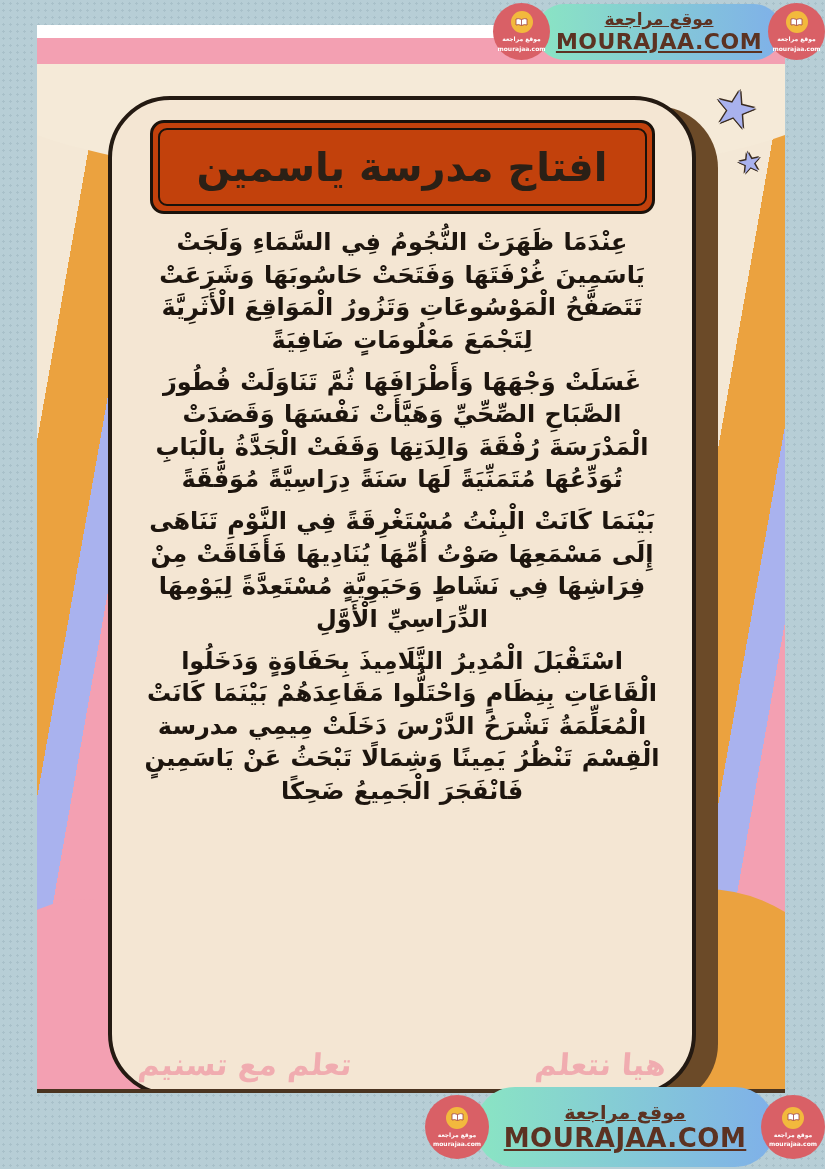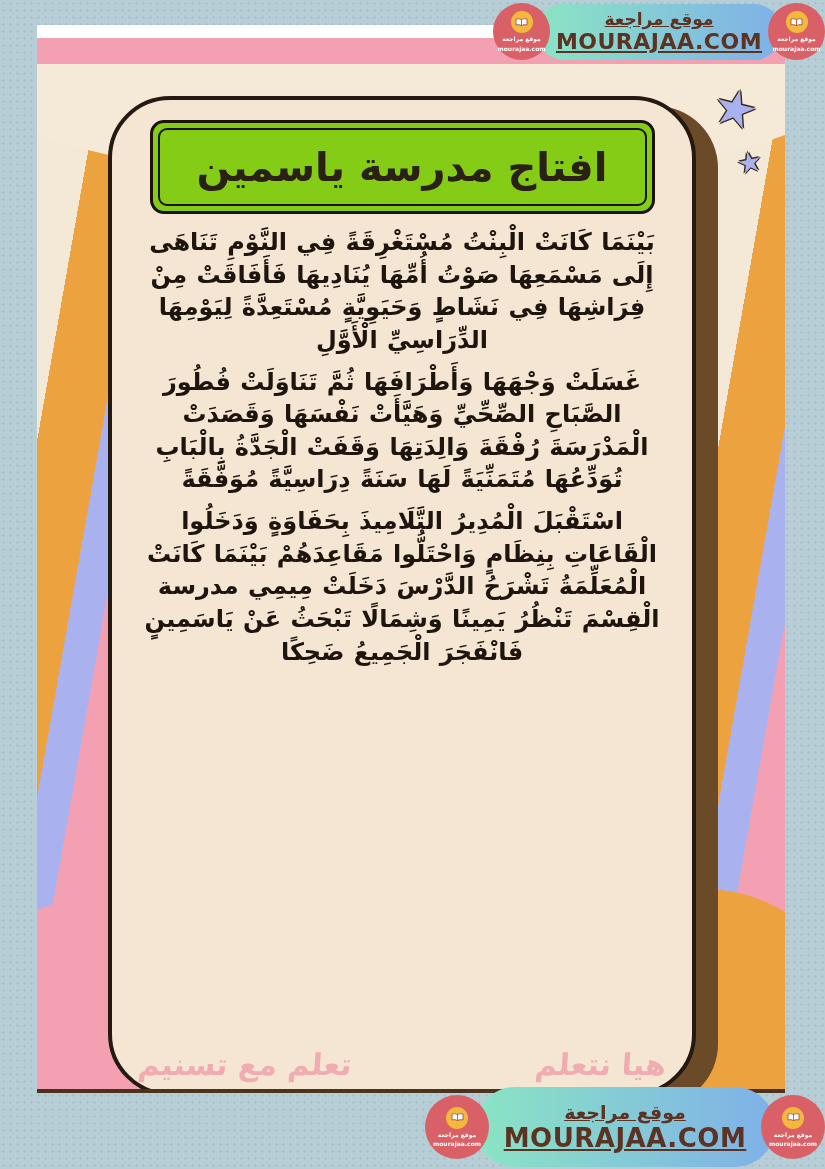--- a/index.html
+++ b/index.html
@@ -45,21 +45,21 @@
     padding:10px 14px 0;
     text-align:center;
     direction:rtl;
   }
 
   
   .plaque {
     position:relative; margin:10px auto 12px; width:505px; height:94px;
     border:3.5px solid #1a120b; border-radius:14px;
     display:flex; align-items:center; justify-content:center;
-    background:#84cc16;
+    background:#c2410c;
   }
   .plaque::before, .plaque::after {
     content:""; position:absolute; top:50%; transform:translateY(-50%);
     width:44px; height:62px; border-radius:50%;
     background:#f4e6d3; border:3px solid #1a120b; z-index:-1;
   }
   .plaque::before { left:-26px; }
   .plaque::after  { right:-26px; }
   .plaque-inner { position:absolute; inset:5px; border:2.5px solid #1a120b; border-radius:9px; pointer-events:none; }
   .title-text {
@@ -132,22 +132,23 @@
   <div class="star star-small">★</div>
   <div class="sparkle">✦</div>
 
   <div class="panel">
     <div class="plaque">
       <div class="plaque-inner"></div>
       <div class="title-text">افتاج مدرسة ياسمين</div>
     </div>
 
     <div class="story">
+      <p>عِنْدَمَا ظَهَرَتْ النُّجُومُ فِي السَّمَاءِ وَلَجَتْ يَاسَمِينَ غُرْفَتَهَا وَفَتَحَتْ حَاسُوبَهَا وَشَرَعَتْ تَتَصَفَّحُ الْمَوْسُوعَاتِ وَتَزُورُ الْمَوَاقِعَ الْأَثَرِيَّةَ لِتَجْمَعَ مَعْلُومَاتٍ ضَافِيَةً</p>
+      <p>غَسَلَتْ وَجْهَهَا وَأَطْرَافَهَا ثُمَّ تَنَاوَلَتْ فُطُورَ الصَّبَاحِ الصِّحِّيِّ وَهَيَّأَتْ نَفْسَهَا وَقَصَدَتْ الْمَدْرَسَةَ رُفْقَةَ وَالِدَتِهَا وَقَفَتْ الْجَدَّةُ بِالْبَابِ تُوَدِّعُهَا مُتَمَنِّيَةً لَهَا سَنَةً دِرَاسِيَّةً مُوَفَّقَةً</p>
       <p>بَيْنَمَا كَانَتْ الْبِنْتُ مُسْتَغْرِقَةً فِي النَّوْمِ تَنَاهَى إِلَى مَسْمَعِهَا صَوْتُ أُمِّهَا يُنَادِيهَا فَأَفَاقَتْ مِنْ فِرَاشِهَا فِي نَشَاطٍ وَحَيَوِيَّةٍ مُسْتَعِدَّةً لِيَوْمِهَا الدِّرَاسِيِّ الْأَوَّلِ</p>
-      <p>غَسَلَتْ وَجْهَهَا وَأَطْرَافَهَا ثُمَّ تَنَاوَلَتْ فُطُورَ الصَّبَاحِ الصِّحِّيِّ وَهَيَّأَتْ نَفْسَهَا وَقَصَدَتْ الْمَدْرَسَةَ رُفْقَةَ وَالِدَتِهَا وَقَفَتْ الْجَدَّةُ بِالْبَابِ تُوَدِّعُهَا مُتَمَنِّيَةً لَهَا سَنَةً دِرَاسِيَّةً مُوَفَّقَةً</p>
       <p>اسْتَقْبَلَ الْمُدِيرُ التَّلَامِيذَ بِحَفَاوَةٍ وَدَخَلُوا الْقَاعَاتِ بِنِظَامٍ وَاحْتَلُّوا مَقَاعِدَهُمْ بَيْنَمَا كَانَتْ الْمُعَلِّمَةُ تَشْرَحُ الدَّرْسَ دَخَلَتْ مِيمِي مدرسة الْقِسْمَ تَنْظُرُ يَمِينًا وَشِمَالًا تَبْحَثُ عَنْ يَاسَمِينٍ فَانْفَجَرَ الْجَمِيعُ ضَحِكًا</p>
     </div>
 
     <div class="watermark">
       <span>هيا نتعلم</span>
       <span>تعلم مع تسنيم</span>
     </div>
   </div>
 </div>
 

